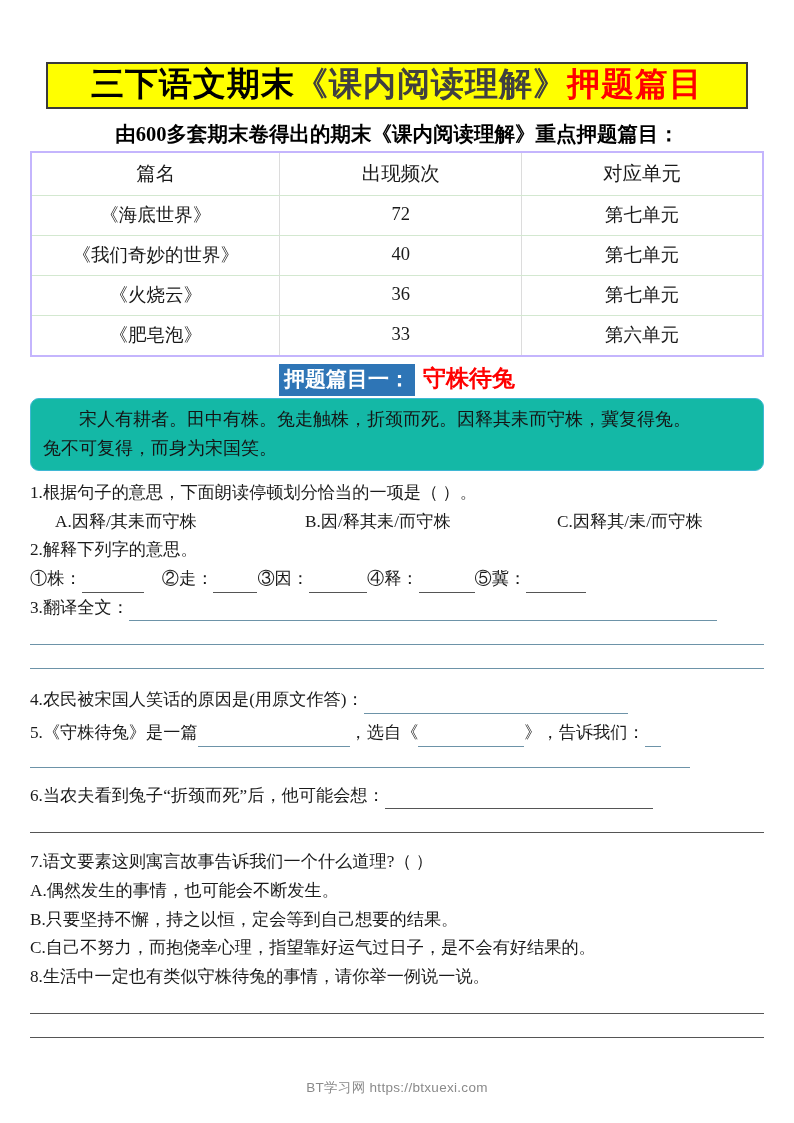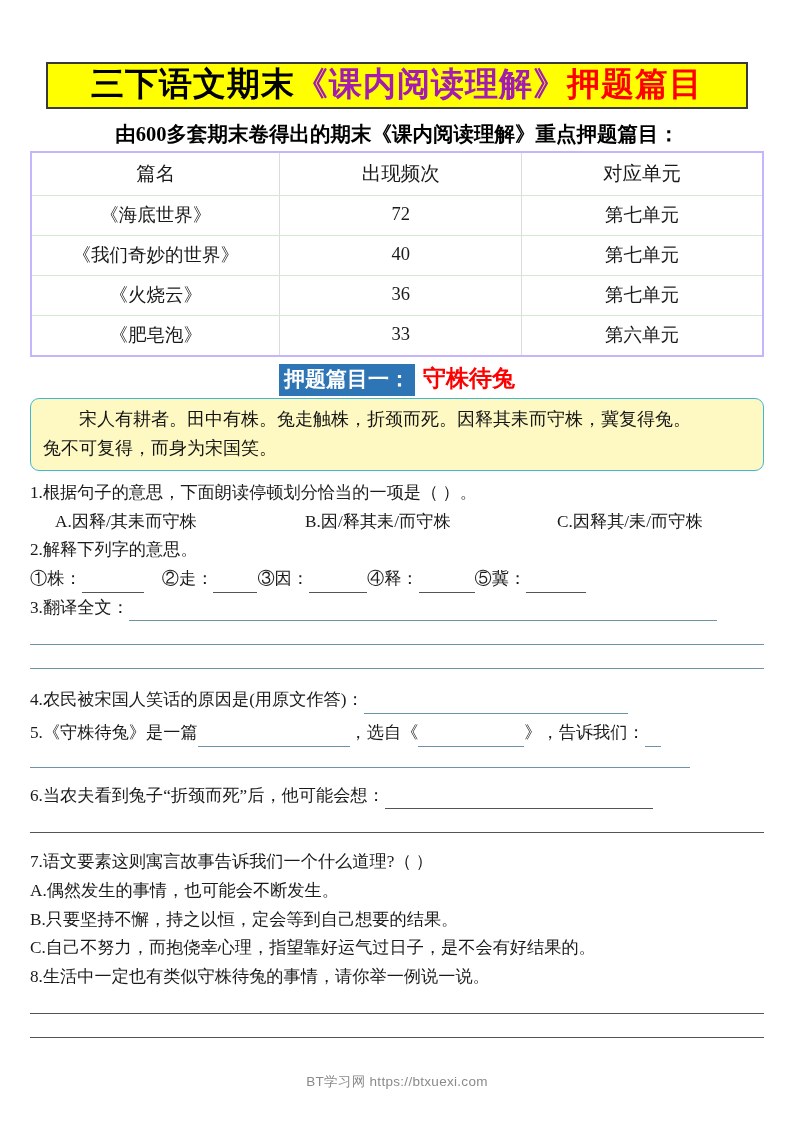--- a/index.html
+++ b/index.html
@@ -33,21 +33,21 @@
     line-height: 1.05;
     white-space: nowrap;
   }
   .title-banner span {
     font-size: 33px;
     font-weight: bold;
     letter-spacing: 1px;
     font-family: "Liberation Serif", "DejaVu Serif", serif;
   }
   .t-black { color: #000000; }
-  .t-cyan  { color: #a21caf; }
+  .t-cyan  { color: #404040; }
   .t-red   { color: #ff0000; }
 
   
   .subtitle {
     text-align: center;
     font-size: 20.5px;
     font-weight: bold;
     color: #000;
     margin-top: 11px;
     margin-bottom: 3px;
@@ -100,21 +100,21 @@
     color: #ff0000;
     font-size: 23px;
     font-weight: bold;
     padding-left: 8px;
     text-align: right;
   }
 
   
   .passage-box {
     border: 1.5px solid #3fb8d4;
-    background: #fef9c3;
+    background: #14b8a6;
     border-radius: 9px;
     padding: 6px 12px 7px 12px;
     font-size: 18px;
     line-height: 1.62;
     color: #151515;
     margin-bottom: 9px;
   }
   .passage-box p {
     margin: 0;
     text-indent: 2em;
@@ -170,21 +170,21 @@
     line-height: 1.55;
     white-space: nowrap;
     margin: 0 0 2px 0;
   }
 
   
   .footer {
     position: absolute;
     left: 0;
     right: 0;
-    bottom: 32px;
+    bottom: 26px;
     text-align: center;
     font-size: 13.5px;
     color: #8a8a8a;
     font-family: "Liberation Sans", sans-serif;
     letter-spacing: 0.3px;
   }
 </style>
 </head>
 <body>
 

